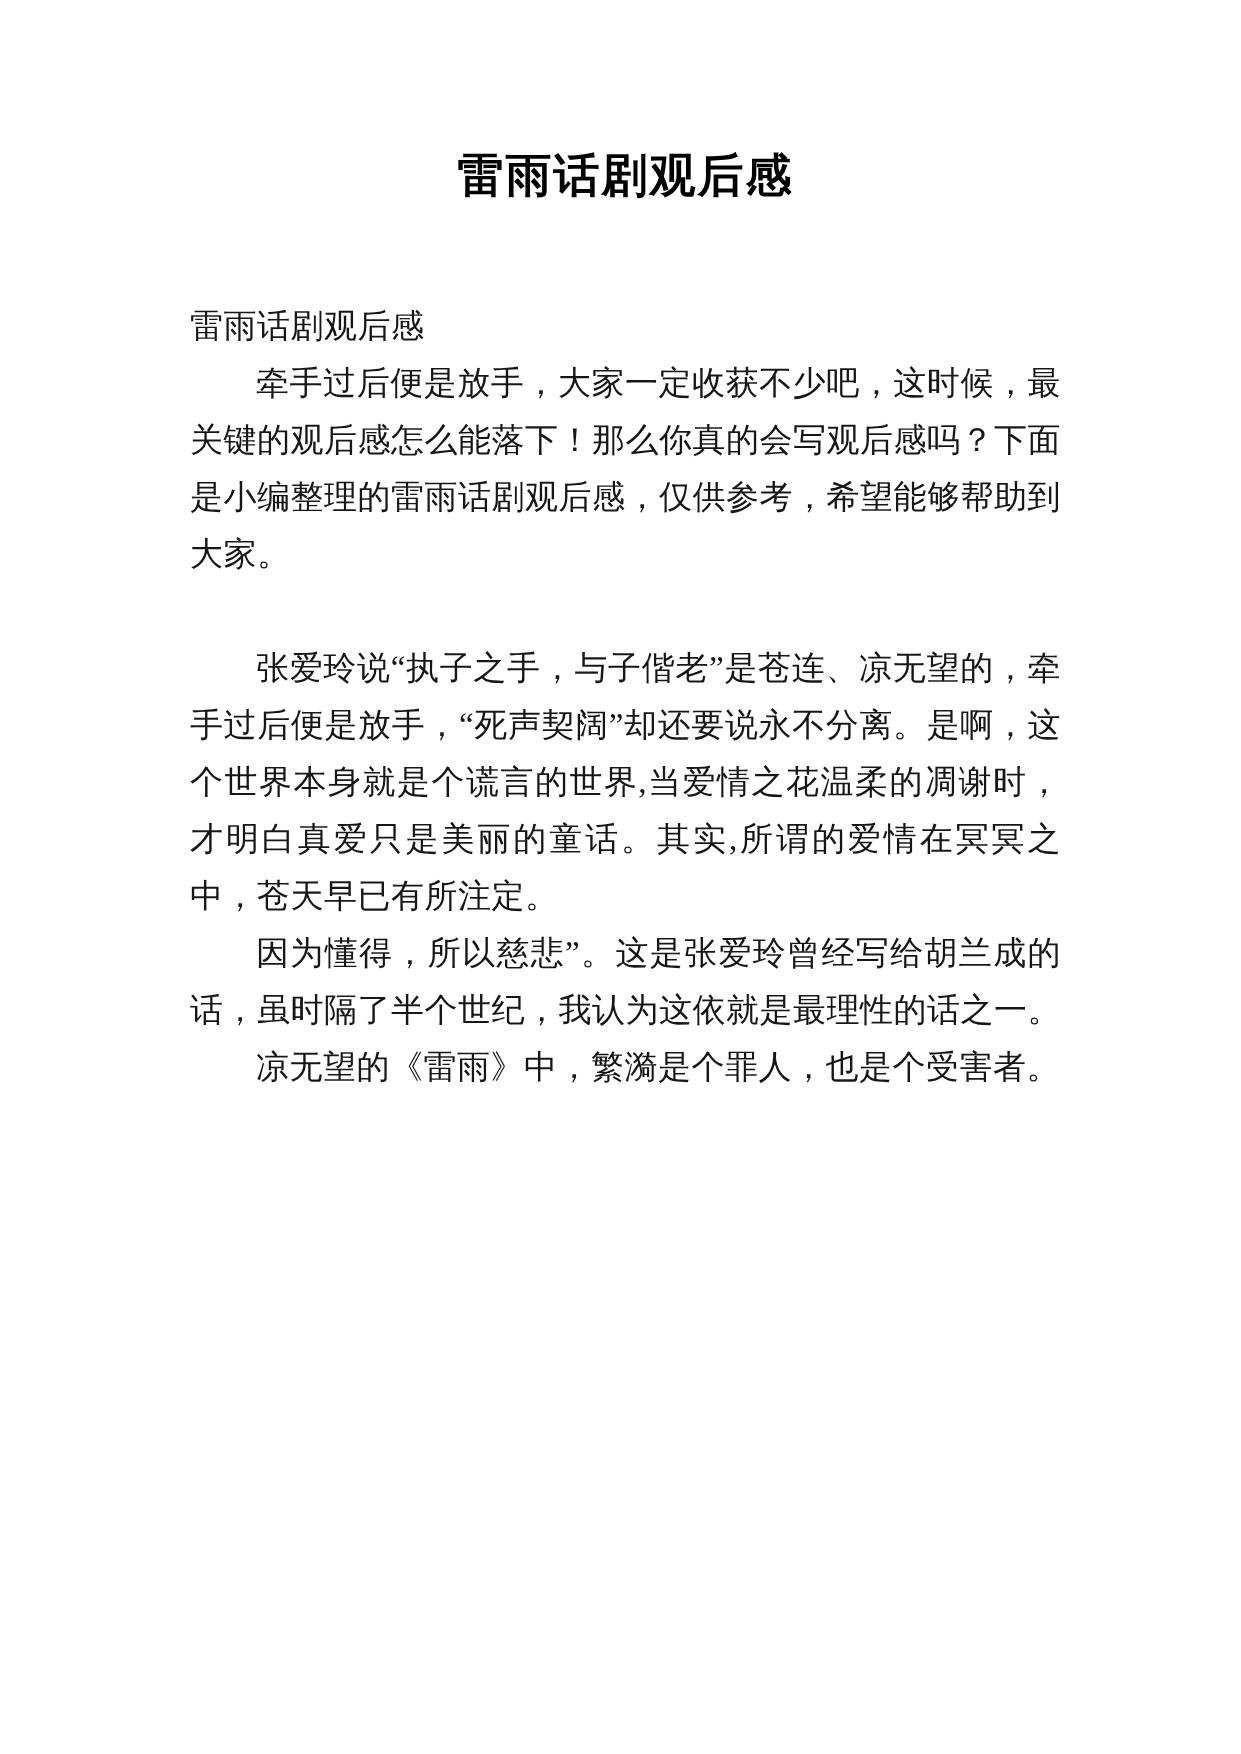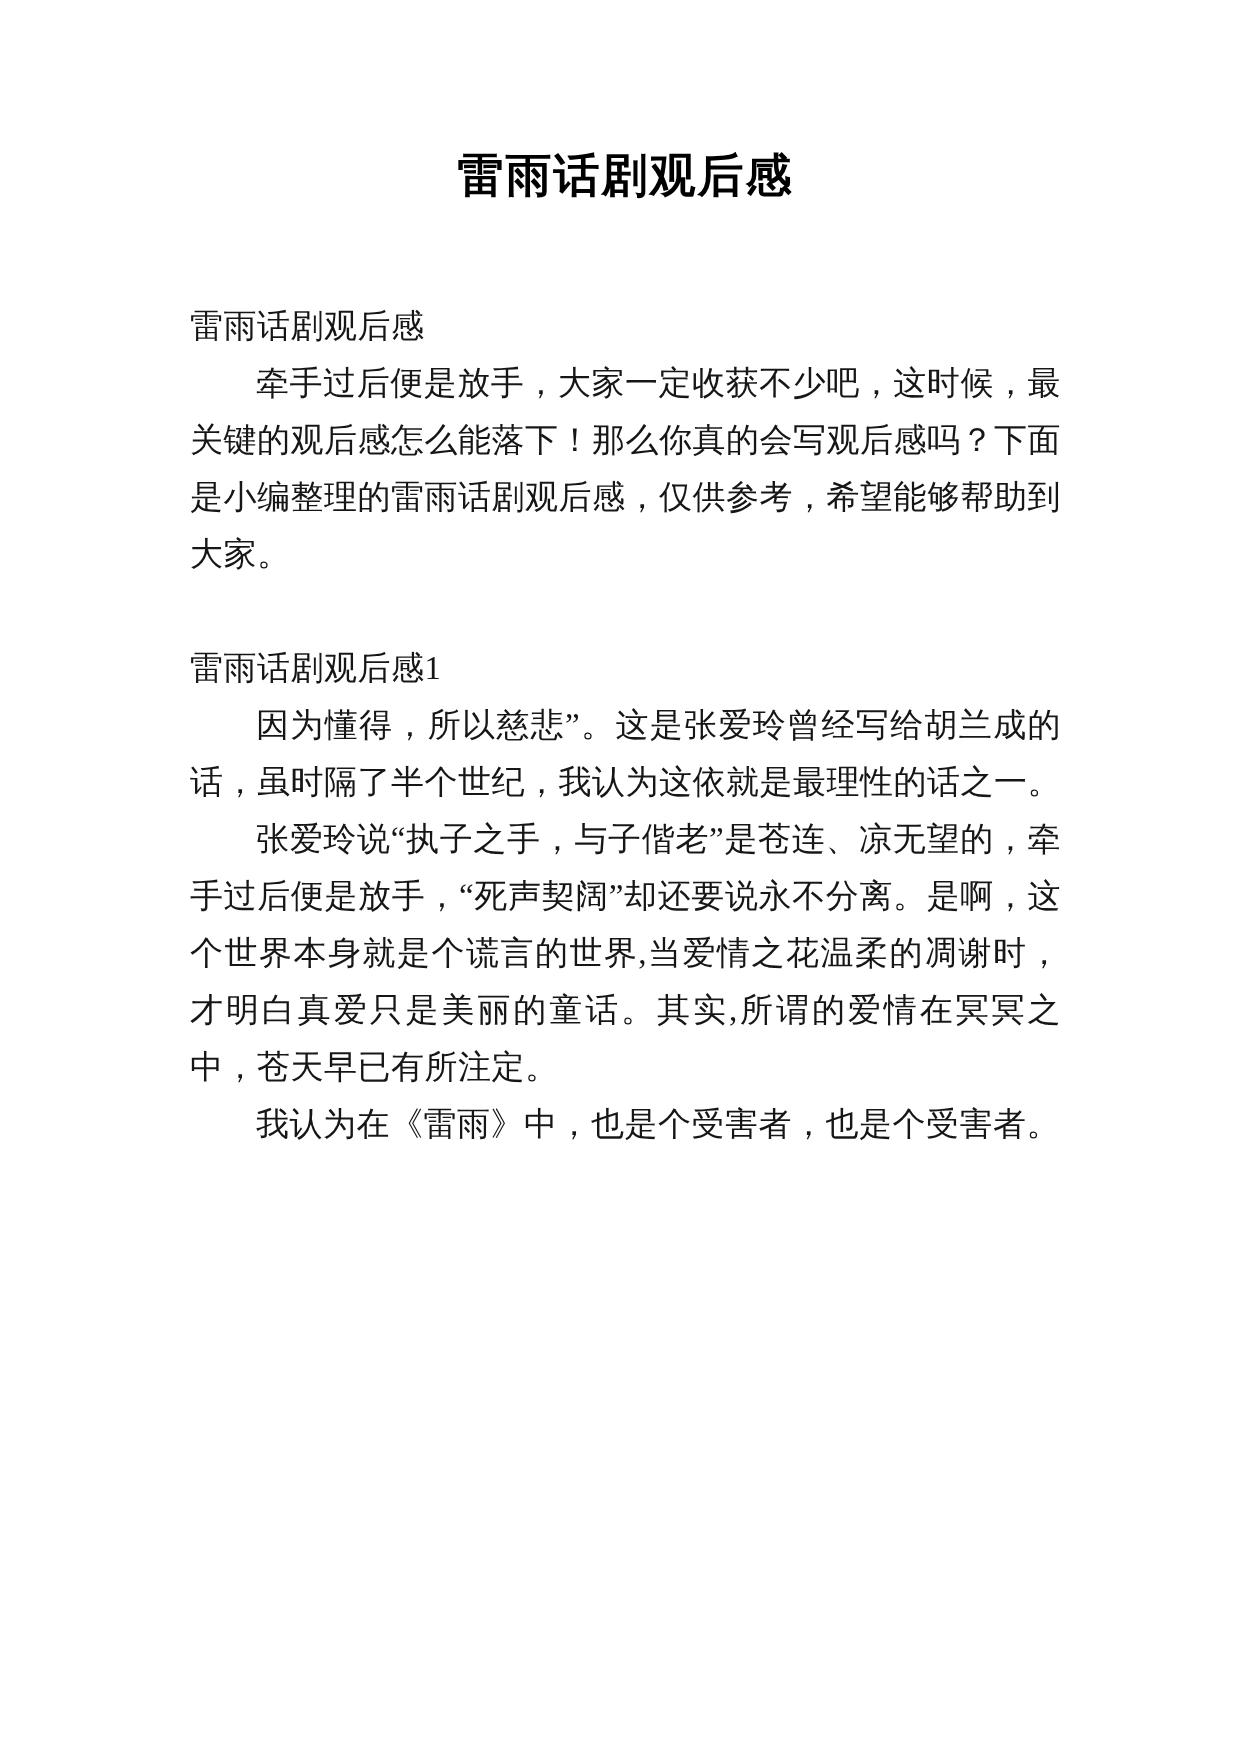--- a/index.html
+++ b/index.html
@@ -55,22 +55,21 @@
 <div class="page">
 
   <h1 class="doc-title">雷雨话剧观后感</h1>
 
   <p class="para">雷雨话剧观后感</p>
 
   <p class="para indent">牵手过后便是放手，大家一定收获不少吧，这时候，最关键的观后感怎么能落下！那么你真的会写观后感吗？下面是小编整理的雷雨话剧观后感，仅供参考，希望能够帮助到大家。</p>
 
   <div class="blank-line"></div>
 
-  <p class="para">雷雨话剧观后感1</p>
+
+  <p class="para indent">张爱玲说“执子之手，与子偕老”是苍连、凉无望的，牵手过后便是放手，“死声契阔”却还要说永不分离。是啊，这个世界本身就是个谎言的世界,当爱情之花温柔的凋谢时，才明白真爱只是美丽的童话。其实,所谓的爱情在冥冥之中，苍天早已有所注定。</p>
 
   <p class="para indent">因为懂得，所以慈悲”。这是张爱玲曾经写给胡兰成的话，虽时隔了半个世纪，我认为这依就是最理性的话之一。</p>
 
-  <p class="para indent">张爱玲说“执子之手，与子偕老”是苍连、凉无望的，牵手过后便是放手，“死声契阔”却还要说永不分离。是啊，这个世界本身就是个谎言的世界,当爱情之花温柔的凋谢时，才明白真爱只是美丽的童话。其实,所谓的爱情在冥冥之中，苍天早已有所注定。</p>
 
-
-  <p class="para indent">我认为在《雷雨》中，也是个受害者，也是个受害者。</p>
+  <p class="para indent">凉无望的《雷雨》中，繁漪是个罪人，也是个受害者。</p>
 
 </div>
 
 </body></html>

